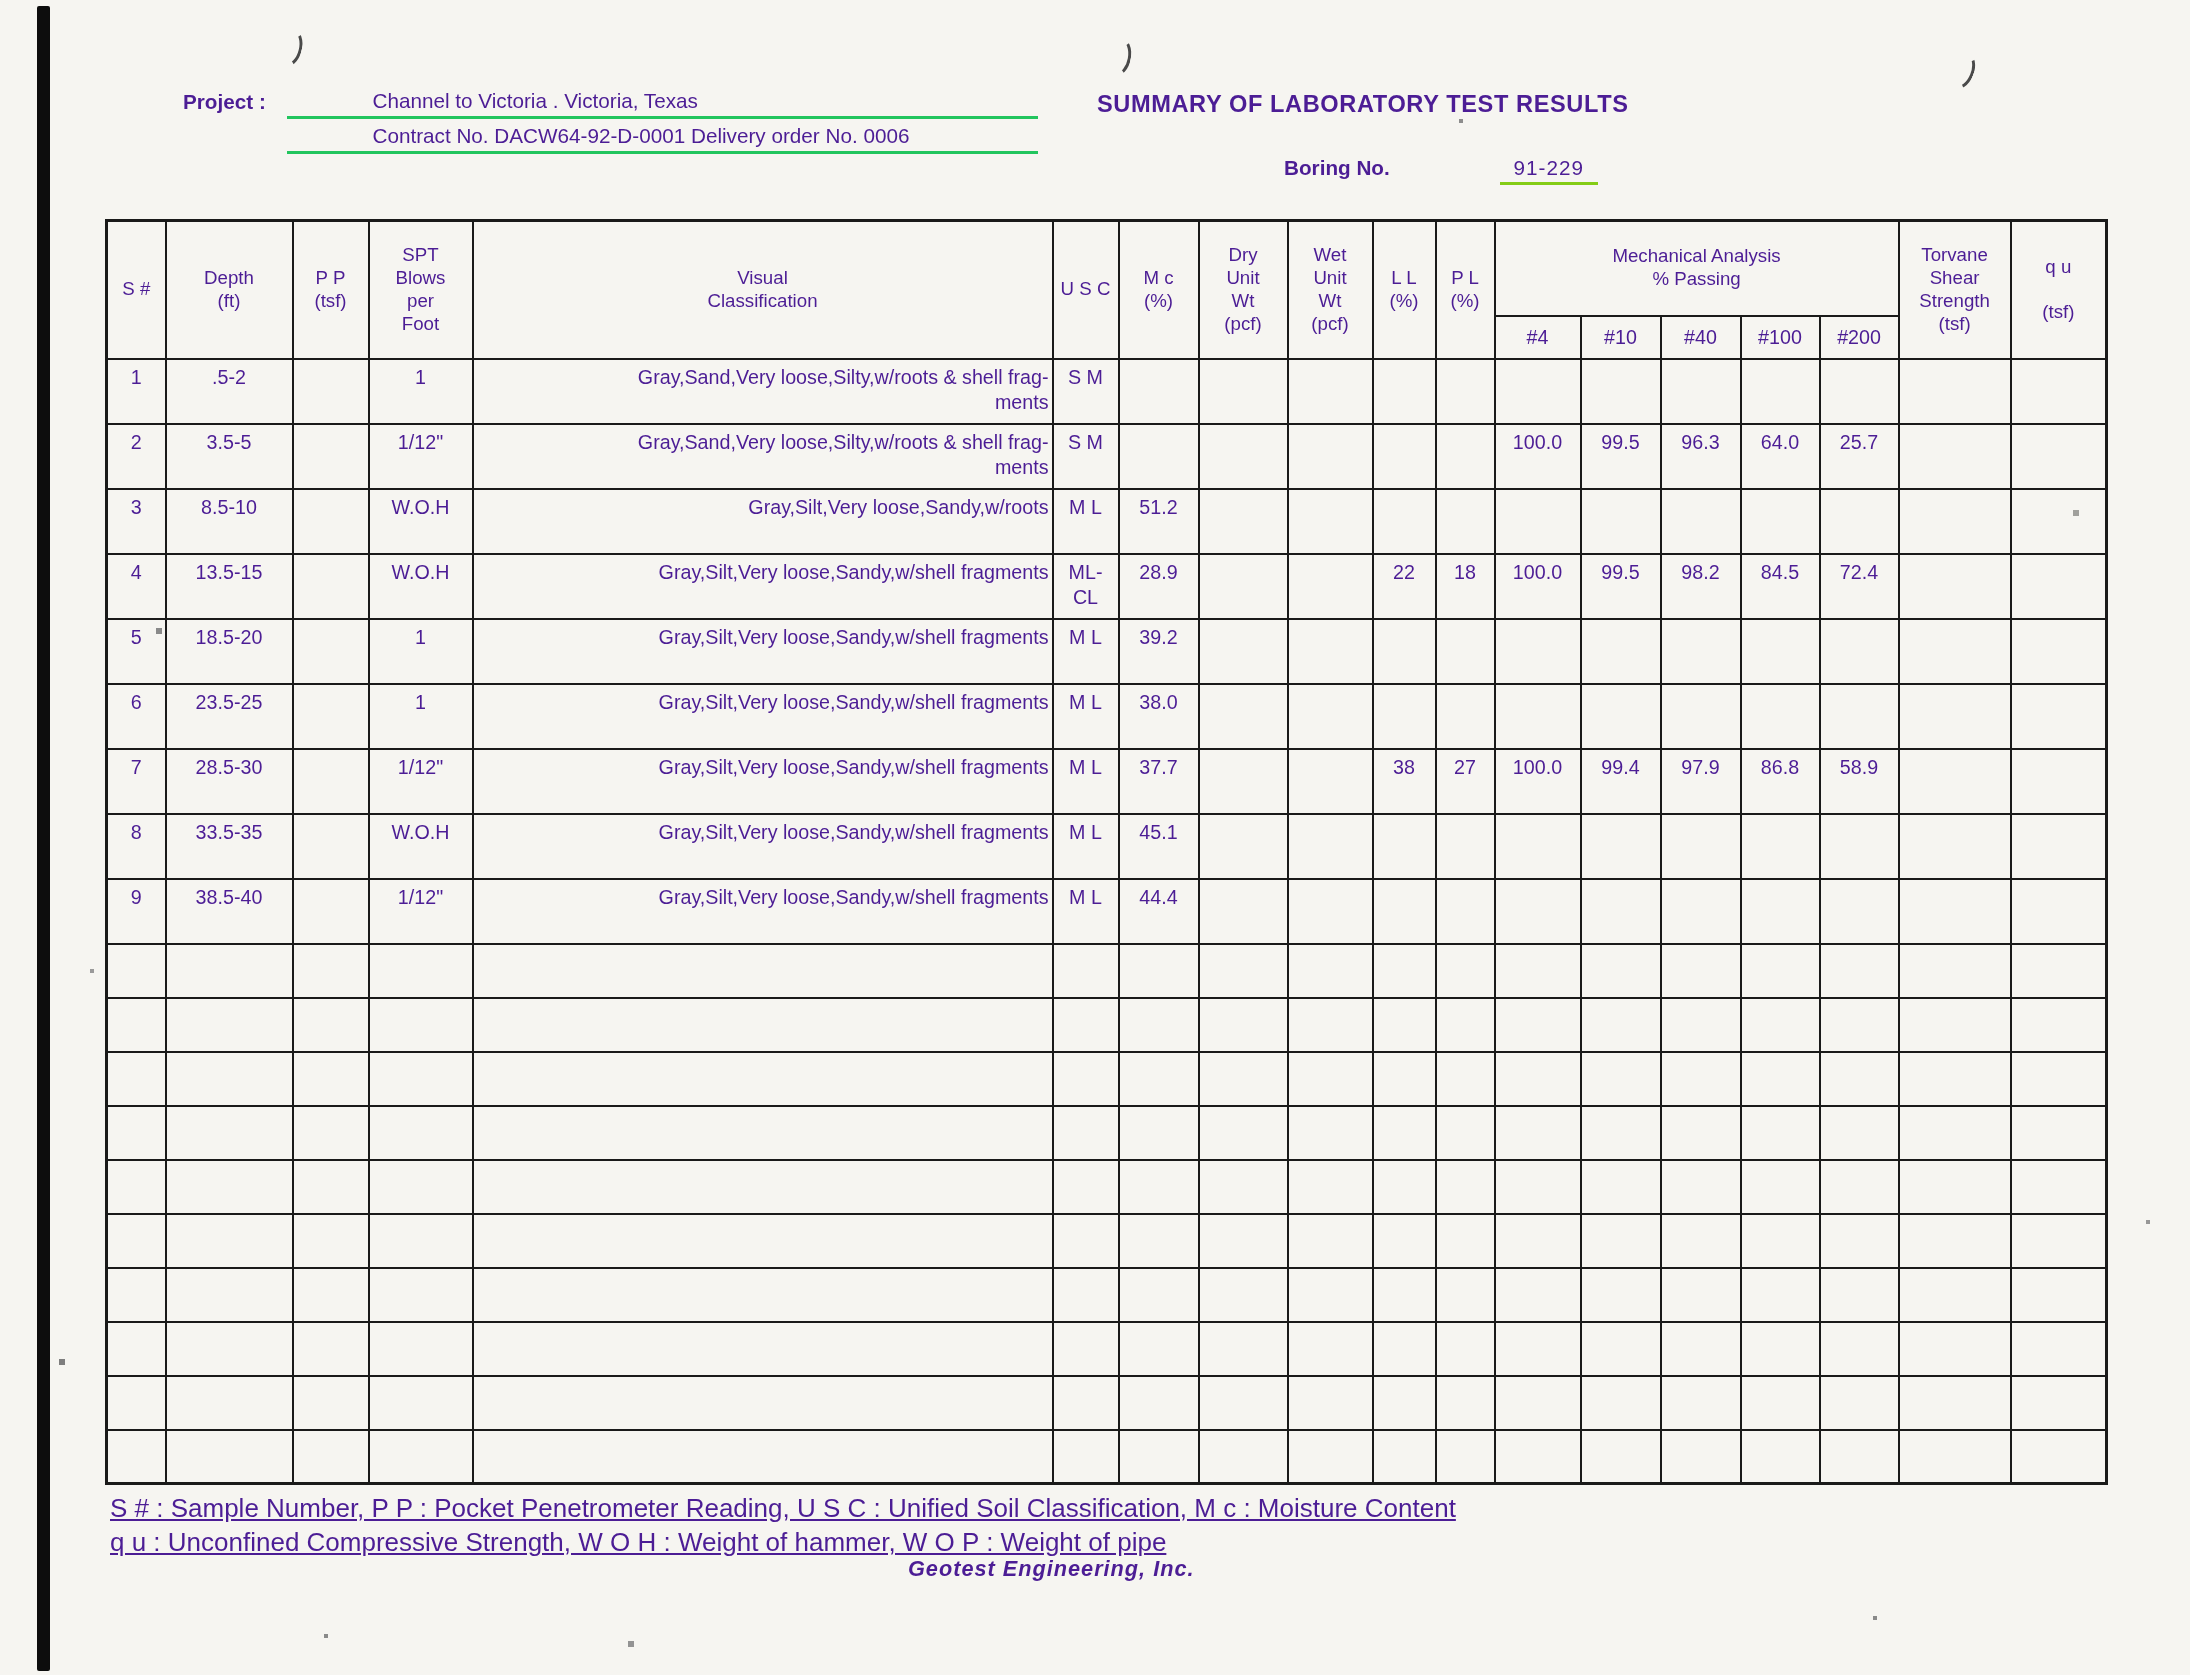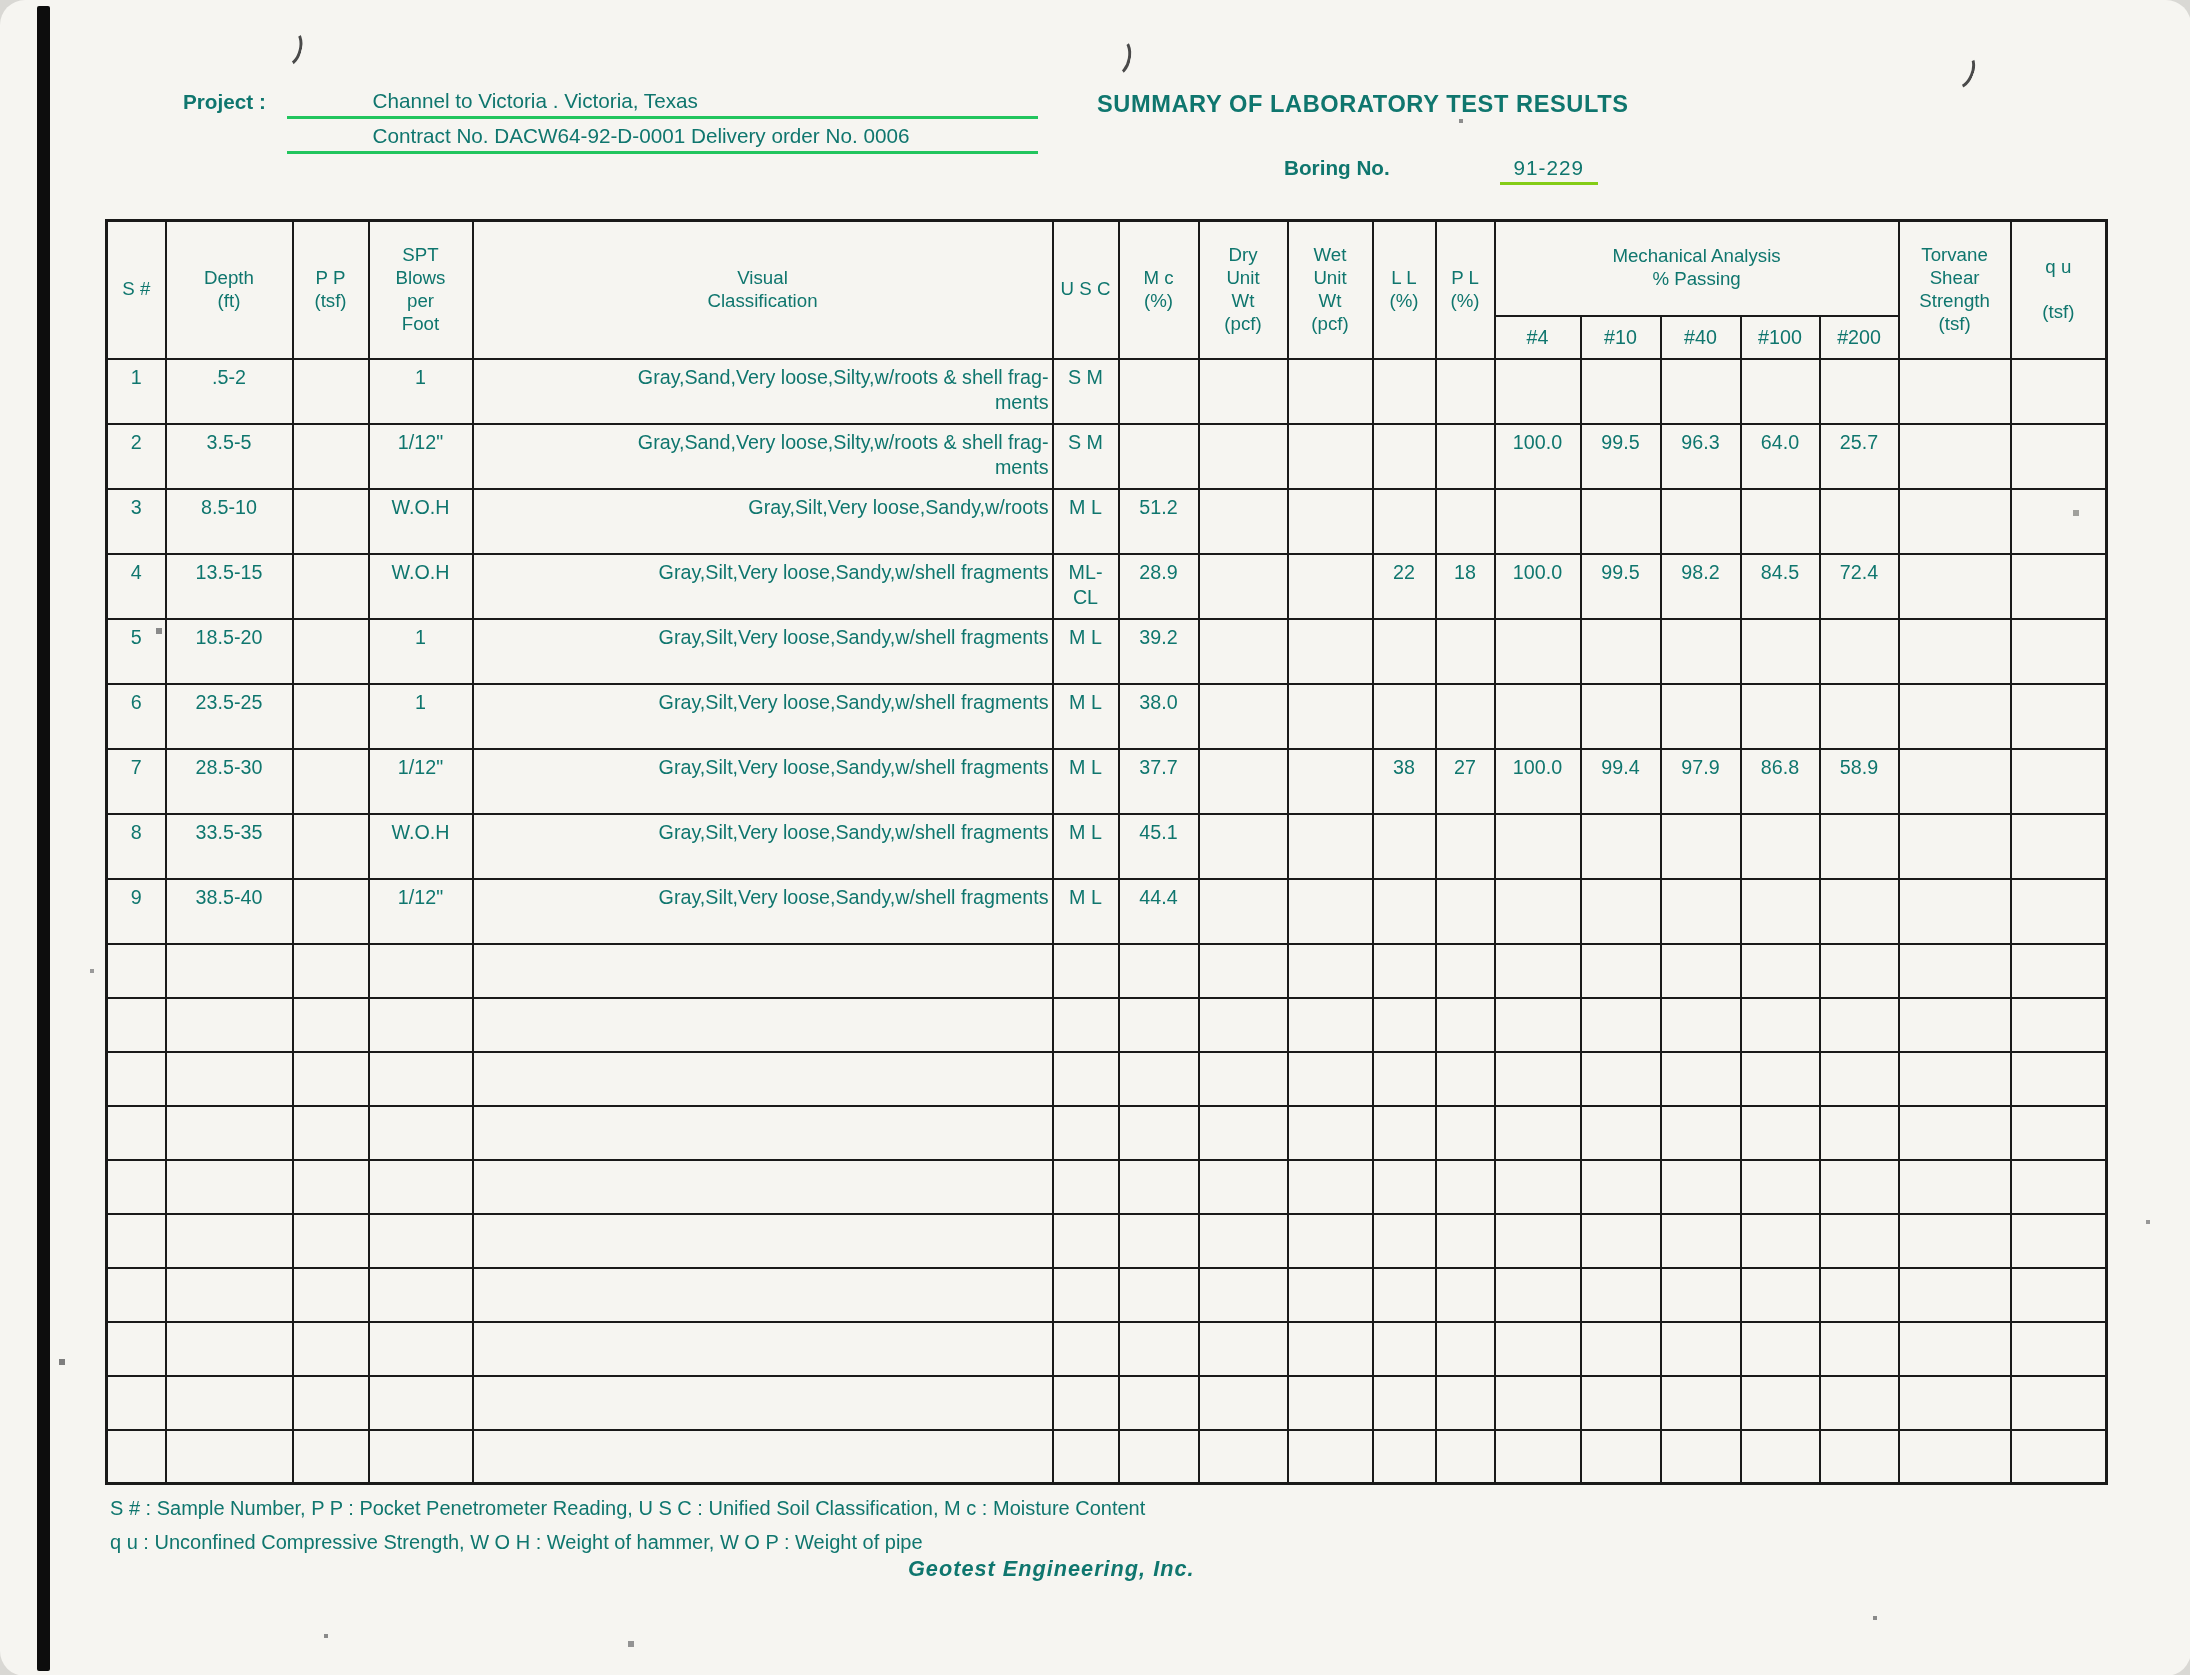--- a/index.html
+++ b/index.html
@@ -2,23 +2,22 @@
 <html><head>
 <meta charset="utf-8">
 <style>
   * { box-sizing: border-box; }
   html, body { margin: 0; padding: 0; background: #d9d8d4; }
   .page {
     position: relative;
     width: 2191px; height: 1676px;
     background: #f6f5f1;
     font-family: "Liberation Sans", "DejaVu Sans", sans-serif;
-    color: #0f766e;
+    color: #4c1d95;
     overflow: hidden;
-    border-radius: 25px;
   }
   
   .scan-bar { position: absolute; left: 37px; top: 5.9px; width: 12.8px; height: 1665px; background: #0d0d0d; border-radius: 2px; }
   .pen-mark { position: absolute; width: 25.6px; height: 39px; border: 3px solid transparent; border-right-color: #4a4a4a; border-radius: 50%; }
   .pen-1 { left: 276px; top: 27.6px; transform: rotate(14deg); }
   .pen-2 { left: 1105px; top: 37px; transform: rotate(10deg); }
   .pen-3 { left: 1948px; top: 51px; transform: rotate(22deg); }
   .specks { position: absolute; left: 0; top: 0; width: 2px; height: 2px;
     box-shadow: 158px 630px 0 2px #8a8a8a, 91px 970px 0 1px #9a9a9a, 2075px 512px 0 2px #a0a09c,
       1460px 120px 0 1px #8d8d8d, 630px 1643px 0 2px #939393, 1874px 1617px 0 1px #8a8a8a,
@@ -39,21 +38,21 @@
   th, td { border: 2px solid #1a1a1a; overflow: hidden; }
   thead tr.main-hdr { height: 95px; }
   thead tr.sieve-hdr { height: 43px; }
   th { font-size: 18.7px; font-weight: normal; line-height: 1.22; white-space: pre-line; text-align: center; vertical-align: middle; padding: 3px 2px; }
   tr.sieve-hdr th { font-size: 19.7px; }
   td { font-size: 19.7px; line-height: 1.25; text-align: center; vertical-align: top; padding: 5.9px 3px 0; }
   td.left { text-align: right; padding-left: 17px; white-space: pre-line; margin-left: 8px; }
   tbody tr.filled { height: 65px; }
   tbody tr.empty { height: 54px; }
   
-  .legend { position: absolute; left: 110px; top: 1491px; font-size: 20px; line-height: 34px; white-space: nowrap; }
+  .legend { position: absolute; left: 110px; top: 1491px; font-size: 26px; line-height: 34px; white-space: nowrap; text-decoration: underline; }
   .company { position: absolute; left: 908px; top: 1556px; font-size: 21.7px; font-weight: bold; font-style: italic; letter-spacing: 1px; white-space: nowrap; }
 </style>
 </head>
 <body>
 
 <div class="page">
 
   <div class="scan-bar"></div>
   <div class="pen-mark pen-1"></div>
   <div class="pen-mark pen-2"></div>

